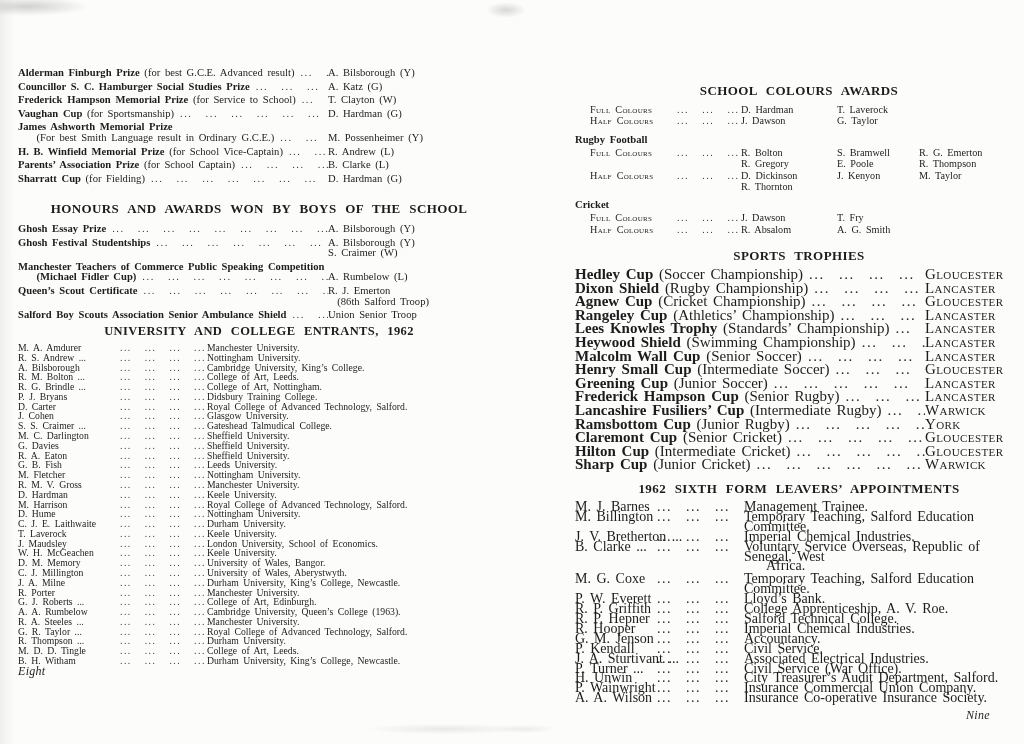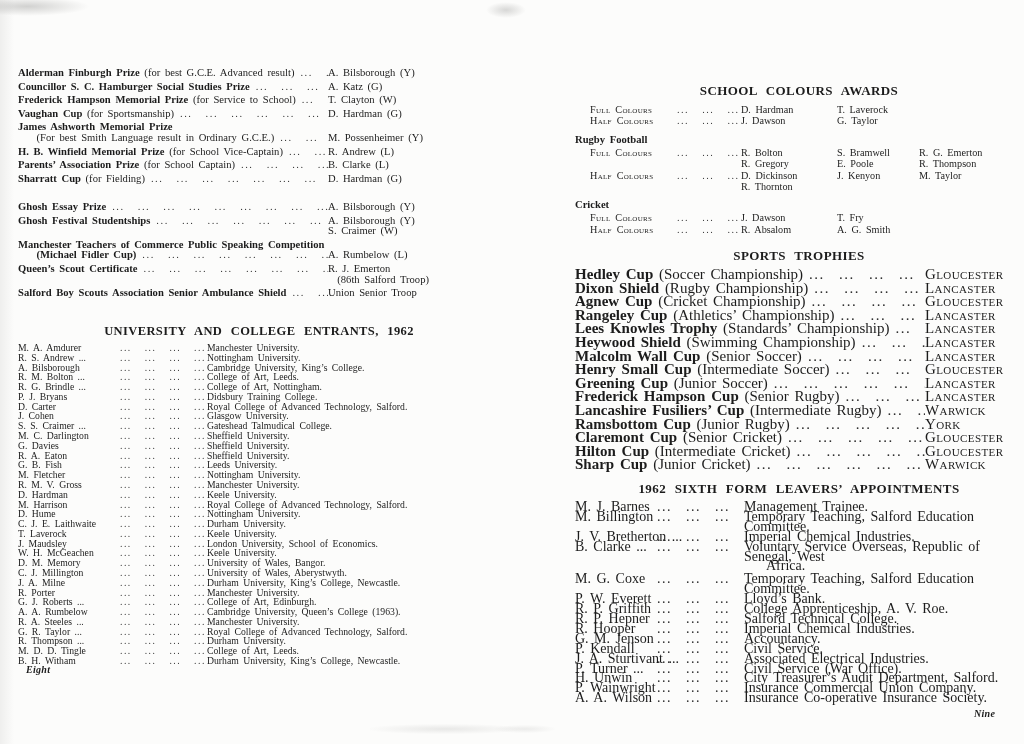--- a/index.html
+++ b/index.html
@@ -35,21 +35,21 @@
   #honours .h1{margin-bottom:9px;}
 
   
   #university{left:18px;top:325px;width:482px;}
   #university .h1{font-size:12.5px;margin-bottom:5px;}
   .erow{display:flex;align-items:baseline;line-height:9.78px;font-size:9.7px;word-spacing:2px;}
   .erow .ename{width:100px;flex:none;white-space:pre;}
   .erow .dots{flex:none;width:85px;padding:0 2px;}
   .erow .einst{flex:1;white-space:pre;}
 
-  .pagenum{position:absolute;font-size:10px;font-style:italic;font-weight:bold;letter-spacing:.3px;margin-left:8px;}
+  .pagenum{position:absolute;font-size:12px;font-style:italic;font-weight:normal;letter-spacing:.3px;}
   #pagenum-left{left:18px;top:664px;}
   #pagenum-right{left:966px;top:708px;}
 
   
   #colours{left:575px;top:84px;width:448px;}
   #colours .h1{margin-bottom:8px;}
   .csection{margin-bottom:7px;}
   .sport{font-weight:bold;font-size:10.6px;line-height:11px;margin-bottom:3px;word-spacing:2px;}
   .crow{display:flex;align-items:baseline;line-height:10.4px;font-size:10.2px;margin-bottom:1px;word-spacing:2px;}
   .crow .clabel{margin-left:15px;width:85px;flex:none;font-variant:small-caps;letter-spacing:.3px;}
@@ -136,20 +136,21 @@
     </div>
 
     <div class="lrow">
       <span class="entry"><b class="bname">Sharratt Cup</b><span> (for Fielding)</span></span>
       <span class="dots">... ... ... ... ... ... ... ... ... ... ... ... ... ... ...</span>
       <span class="rightcol">D. Hardman (G)</span>
     </div>
   </div>
 
 <div class="blk" id="honours">
+  <div class="h1">HONOURS AND AWARDS WON BY BOYS OF THE SCHOOL</div>
   <div>
 
       <div class="lrow">
         <span class="entry"><b class="bname">Ghosh Essay Prize</b><span></span></span>
         <span class="dots">... ... ... ... ... ... ... ... ... ... ... ... ... ... ...</span>
         <span class="rightcol">A. Bilsborough (Y)</span>
       </div>
 
       <div class="lrow">
         <span class="entry"><b class="bname">Ghosh Festival Studentships</b><span></span></span>

